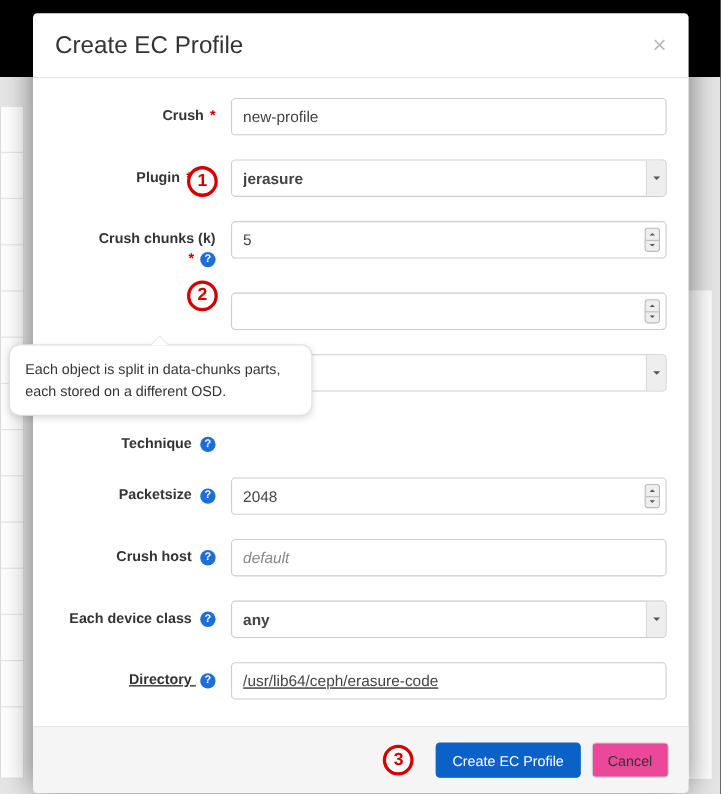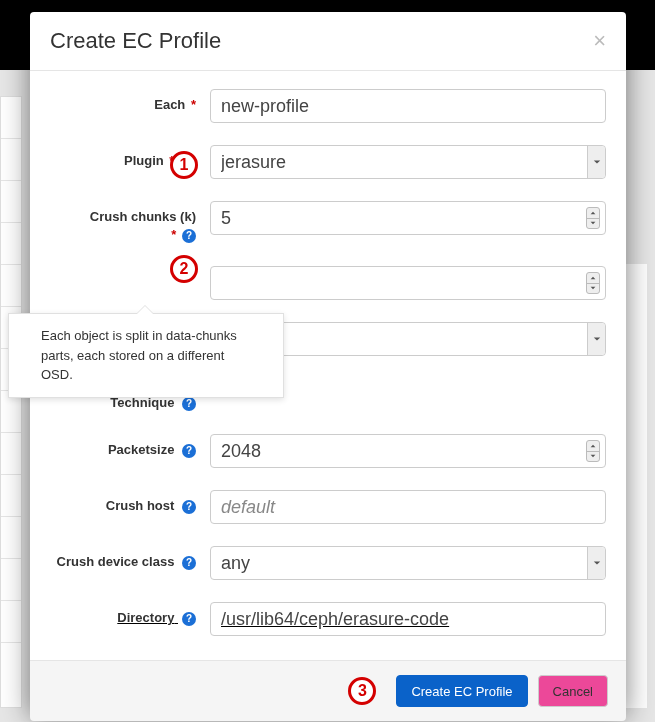--- a/index.html
+++ b/index.html
@@ -26,25 +26,25 @@
   .form-label { width:160px; text-align:right; padding-right:14px; font-size:13px; font-weight:600; color:#333; line-height:18px; padding-top:7px; }
   .req { color:#cc0000; margin-left:2px; }
   .help-icon {
     display:inline-block; width:14px; height:14px; border-radius:50%; background:#1b6fd6; color:#fff;
     font-size:10px; line-height:14px; text-align:center; font-weight:700; margin-left:4px; vertical-align:middle;
     cursor: help;
   }
   .help-icon.inline-second { margin-left:2px; }
   .form-control {
     flex:1; height:34px; border:1px solid #ccc; border-radius:4px; padding:0 10px;
-    font-size:18px; color:#444; background:#fff;
+    font-size:14px; color:#444; background:#fff;
   }
   .form-control::placeholder { color:#888; font-style: italic; }
   .select-wrap { flex:1; position:relative; }
-  .select-wrap .form-control { width:100%; padding-right:24px; }
+  .select-wrap .form-control { width:100%; padding-right:24px;font-weight:bold; }
   .select-caret {
     position:absolute; right:1px; top:1px; bottom:1px; width:18px; background:#eee;
     border-left:1px solid #ccc; border-radius:0 4px 4px 0; display:flex; align-items:center; justify-content:center;
     pointer-events:none;
   }
   .select-caret svg { width:8px; height:8px; }
   .stepper-wrap { flex:1; position:relative; }
   .stepper-wrap .form-control { width:100%; padding-right:26px; }
   .stepper {
     position:absolute; right:6px; top:6px; width:14px; height:22px;
@@ -64,21 +64,21 @@
   .btn-default { background:#ec4899; color:#333; border:1px solid #ccc; }
 
   .callout {
     position:absolute; width:28px; height:28px; border:3px solid #d40000; border-radius:50%;
     background:#fff; color:#d40000; font-weight:700; font-size:16px; display:flex;
     align-items:center; justify-content:center; z-index:20;
   }
 
   .tooltip-box {
     position:absolute; left: -22px; top: 242px; width:276px; background:#fff;
-    border:1px solid #e0e0e0; border-radius:0; padding:12px 32px; font-size:13px;
+    border:1px solid #e0e0e0; border-radius:10px; padding:12px 14px; font-size:13px;
     color:#333; box-shadow:0 2px 6px rgba(0,0,0,.12); z-index:15; line-height:1.5;
   }
   .tooltip-arrow {
     position:absolute; top:-8px; left:128px; width:0; height:0;
     border-left:8px solid transparent; border-right:8px solid transparent; border-bottom:8px solid #fff;
   }
   .tooltip-arrow-border {
     position:absolute; top:-9px; left:127px; width:0; height:0;
     border-left:9px solid transparent; border-right:9px solid transparent; border-bottom:9px solid #e0e0e0;
   }
@@ -111,21 +111,21 @@
 
     <div class="modal-header">
       <div class="modal-title">Create EC Profile</div>
       <div class="close-x">×</div>
     </div>
 
     <div class="modal-body">
 
       <div class="form-row">
         <div class="form-label">
-          <span>Each</span>
+          <span>Crush</span>
           <span class="req">*</span>
         </div>
         <input class="form-control" value="new-profile" style="">
       </div>
 
       <div class="form-row">
         <div class="form-label">
           <span>Plugin</span>
           <span class="req">*</span>
           <span class="help-icon">?</span>
@@ -229,21 +229,21 @@
       <div class="form-row">
         <div class="form-label">
           <span>Crush host</span>
           <span class="help-icon">?</span>
         </div>
         <input class="form-control" placeholder="default" style="">
       </div>
 
       <div class="form-row">
         <div class="form-label">
-          <span>Crush device class</span>
+          <span>Each device class</span>
           <span class="help-icon">?</span>
         </div>
         <div class="select-wrap">
           <input class="form-control" value="any" style="">
           <div class="select-caret">
             <svg viewBox="0 0 10 10">
                 <path d="M1 3 L5 7 L9 3 Z" fill="#555"></path>
               </svg>
           </div>
         </div>

